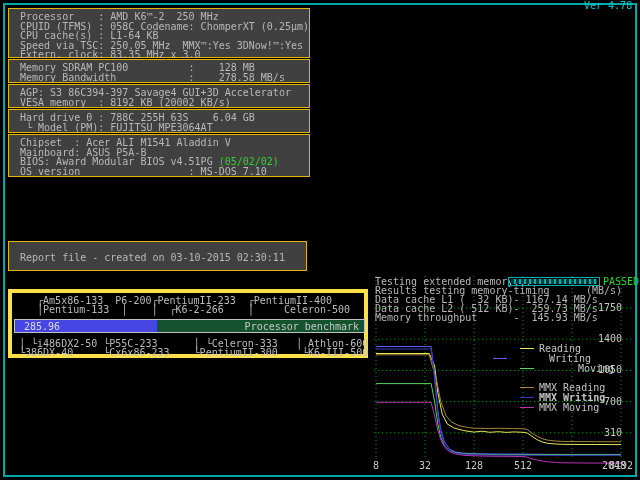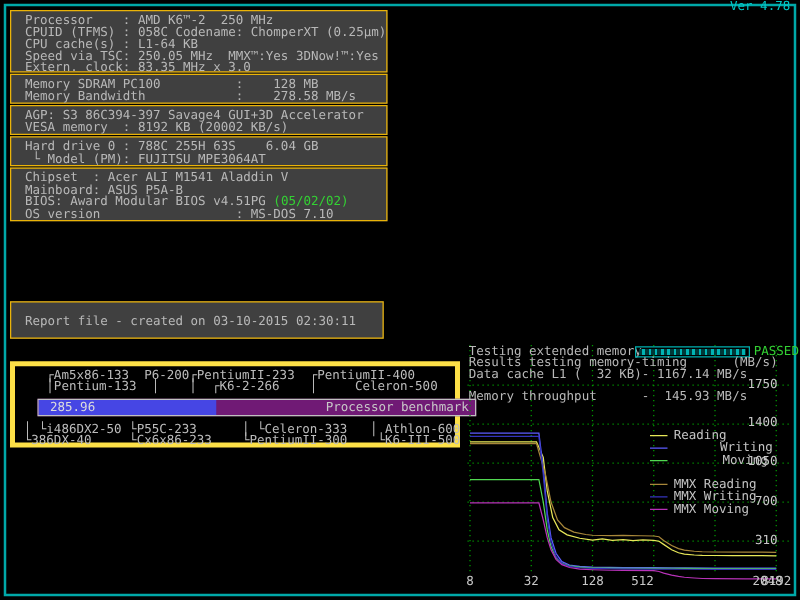--- a/index.html
+++ b/index.html
@@ -7,21 +7,21 @@
           font-family:"DejaVu Sans Mono",monospace;font-size:10px;line-height:9.5px;color:#b8b8b8;}
   #screen *{box-sizing:border-box;}
   .abs{position:absolute;white-space:pre;}
   .frame{position:absolute;left:3px;top:3px;right:3px;bottom:3px;border:2px solid #00a8a8;}
   .tbox{position:absolute;border:1px solid #eab308;padding:3px 0 0 11px;background:#404040;}
   .tbox div{white-space:pre;}
   .ver{color:#00c8c8;}
   .green{color:#33d133;}
   .bench-box{position:absolute;left:8px;top:289px;width:360px;height:69px;border:4px solid #fde047;}
   .bench-row{position:absolute;left:7px;white-space:pre;color:#bcbcbc;}
-  .bar-rect{position:absolute;left:18px;top:26px;width:351px;height:14px;border:1px solid #c0c0c0;background:#701a75;}
+  .bar-rect{position:absolute;left:2px;top:26px;width:351px;height:14px;border:1px solid #c0c0c0;background:#14532d;}
   .bar-fill{position:absolute;left:0;top:0;height:100%;background:#4646e4;}
   .bar-val{position:absolute;left:9px;top:2px;color:#dcdcdc;white-space:pre;}
   .bar-label{position:absolute;right:5px;top:2px;color:#c8c8c8;white-space:pre;}
   .rp{position:absolute;white-space:pre;line-height:9px;}
   .progress{position:absolute;left:508px;top:277px;width:92px;height:9px;border:1px solid #00b0b0;
             background:repeating-linear-gradient(90deg,#00b4b4 0 2px,#003838 2px 5px);background-clip:content-box;padding:1px 2px;}
   .ticklabel{position:absolute;white-space:pre;color:#c8c8c8;line-height:9px;}
   .legend-row{position:absolute;white-space:pre;color:#c4c4c4;line-height:9px;}
   .legend-dash{position:absolute;width:14px;height:1px;top:4px;left:-19px;}
   svg{position:absolute;left:0;top:0;}
@@ -94,38 +94,39 @@
       <polyline points="376.0,349.0 431.1,349.0 434.6,379.3 437.8,415.0 440.8,433.7 444.8,445.3 449.5,450.8 455.6,453.1 463.8,454.2 474.0,454.7 488.3,455.0 498.5,455.1 523.0,455.2 537.3,455.3 547.5,455.4 572.0,455.4 621.0,455.4" fill="none" stroke="#3434bc" stroke-width="1"></polyline>
       <polyline points="376.0,402.3 431.1,402.3 434.6,415.9 437.8,430.1 440.8,439.9 444.8,447.5 449.5,451.7 455.6,454.0 463.8,455.3 474.0,455.8 488.3,456.2 498.5,456.3 523.0,456.5 527.2,457.2 530.9,458.5 537.3,460.1 542.8,461.1 547.5,461.8 555.4,462.4 561.8,462.8 572.0,462.9 596.5,463.1 621.0,463.1" fill="none" stroke="#b832b8" stroke-width="1"></polyline>
     </svg>
 
   <div class="rp" style="left:375px;top:277px;">Testing extended memory...</div>
   <div class="progress"></div>
   <div class="rp green" style="left:603px;top:277px;">PASSED</div>
   <div class="rp" style="left:375px;top:286px;">Results testing memory-timing</div>
   <div class="rp" style="left:586px;top:286px;">(MB/s)</div>
   <div class="rp" style="left:375px;top:295px;">Data cache L1 (  32 KB)- 1167.14 MB/s</div>
+  <div class="rp" style="left:375px;top:304px;">Data cache L2 ( 512 KB)-  259.73 MB/s</div>
   <div class="rp" style="left:375px;top:313px;">Memory throughput      -  145.93 MB/s</div>
 
   <div id="yticks">
       <div class="ticklabel" style="left: 586px; top: 303px; width: 36px; text-align: right;">1750</div>
       <div class="ticklabel" style="left: 586px; top: 334.2px; width: 36px; text-align: right;">1400</div>
       <div class="ticklabel" style="left: 586px; top: 365.4px; width: 36px; text-align: right;">1050</div>
       <div class="ticklabel" style="left: 586px; top: 396.6px; width: 36px; text-align: right;">700</div>
       <div class="ticklabel" style="left: 586px; top: 427.8px; width: 36px; text-align: right;">310</div>
     </div>
   <div id="xticks">
       <div class="ticklabel" style="left: 358px; top: 461px; width: 36px; text-align: center;">8</div>
       <div class="ticklabel" style="left: 407px; top: 461px; width: 36px; text-align: center;">32</div>
       <div class="ticklabel" style="left: 456px; top: 461px; width: 36px; text-align: center;">128</div>
-      <div class="ticklabel" style="left: 505px; top: 461px; width: 36px; ">512</div>
+      <div class="ticklabel" style="left: 505px; top: 461px; width: 36px; text-align: center;">512</div>
       <div class="ticklabel" style="left: 554px; top: 461px; width: 36px;  margin-left: 48px;">2048</div>
       <div class="ticklabel" style="left: 603px; top: 461px; width: 36px; text-align: center;">8192</div>
     </div>
   <div id="legend">
       <div class="legend-row" style="left: 539px; top: 344px;">Reading<span class="legend-dash" style="background: rgb(232, 232, 88);"></span></div>
-      <div class="legend-row" style="left: 539px; top: 354px; padding-left: 37px;">Writing<span class="legend-dash" style="background: rgb(92, 92, 255);"></span></div>
+      <div class="legend-row" style="left: 512px; top: 354px; padding-left: 37px;">Writing<span class="legend-dash" style="background: rgb(92, 92, 255);"></span></div>
       <div class="legend-row" style="left: 539px; top: 364px; padding-left: 39px;">Moving<span class="legend-dash" style="background: rgb(82, 216, 82);"></span></div>
       <div class="legend-row" style="left: 539px; top: 383px;">MMX Reading<span class="legend-dash" style="background: rgb(168, 135, 58);"></span></div>
-      <div class="legend-row" style="left: 539px; top: 393px;">MMX Writing<span class="legend-dash" style="background: rgb(52, 52, 188);"></span></div>
+      <div class="legend-row" style="left: 539px; top: 393px; font-weight: bold;">MMX Writing<span class="legend-dash" style="background: rgb(52, 52, 188);"></span></div>
       <div class="legend-row" style="left: 539px; top: 403px;">MMX Moving<span class="legend-dash" style="background: rgb(184, 50, 184);"></span></div>
     </div>
 </div>
 
 </body></html>

